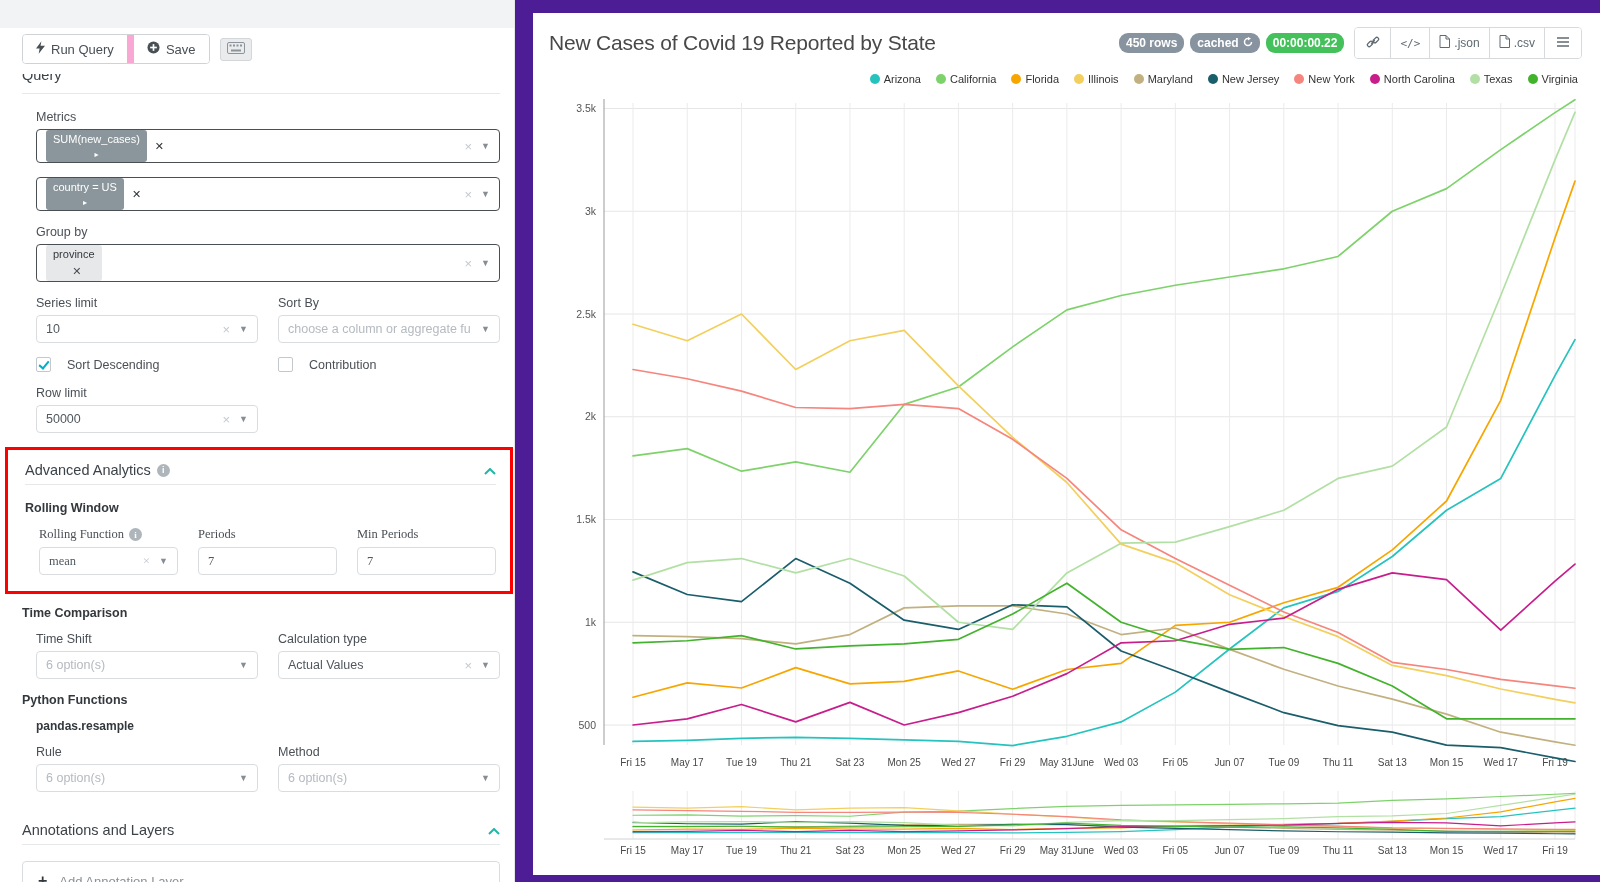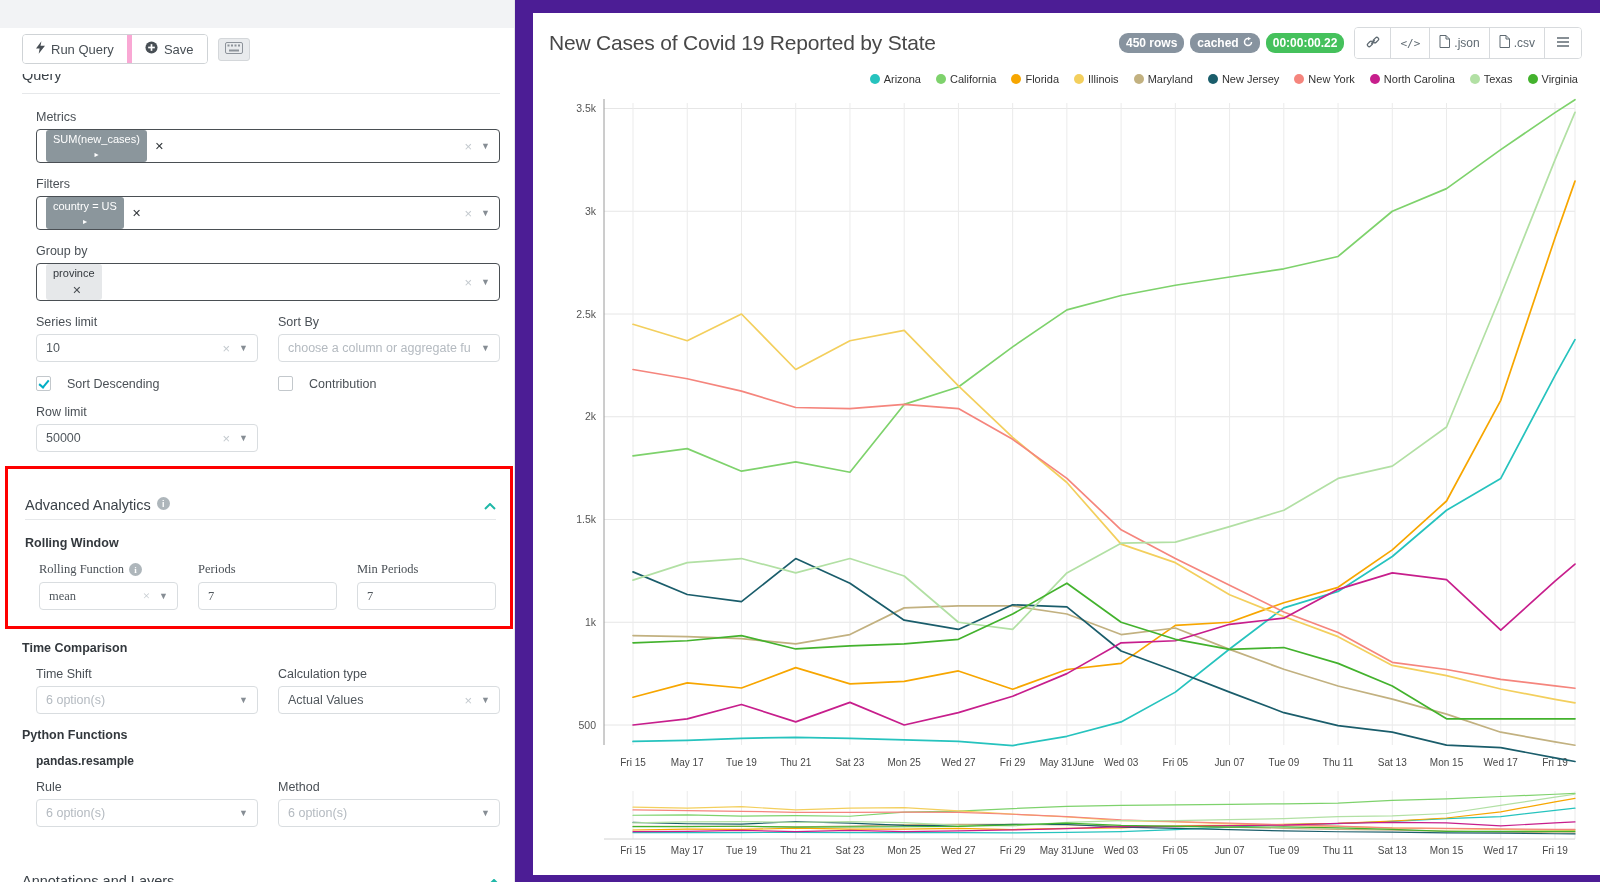--- a/index.html
+++ b/index.html
@@ -6,21 +6,21 @@
   html,body { width:1600px; height:882px; overflow:hidden; background:#f2f3f5;
     font-family:"Liberation Sans","DejaVu Sans",sans-serif; color:#33383d; }
   .app { display:flex; width:1600px; height:882px; }
 
   
   .left-panel { width:515px; min-width:515px; background:#fff; height:100%;
     border-right:1px solid #e4e6e8; position:relative; }
   .top-strip { height:28px; background:#f2f3f5; }
   .toolbar { display:flex; align-items:center; padding:6px 22px 2px 22px; background:#fff; }
   .btn-group { display:flex; border:1px solid #cfd3d6; border-radius:4px; overflow:hidden; }
-  .btn-group button { background:#fff; border:none; border-right:5px solid #f9a8d4;
+  .btn-group button { background:#fff; border:none; border-right:7px solid #f9a8d4;
     padding:6px 13px; font-size:13px; color:#484f55; display:flex; align-items:center; gap:6px;
     font-family:inherit; cursor:pointer; }
   .btn-group button:last-child { border-right:none; }
   .kbd-btn { margin-left:10px; background:#e9ebed; border:1px solid #d4d7da; border-radius:3px;
     padding:3px 6px; display:flex; align-items:center; cursor:pointer; }
   .panel-body { padding:8px 14px 0 22px; }
   .clip-title { height:13px; overflow:hidden; }
   .clip-title span { display:block; margin-top:-7px; font-size:14.5px; color:#3b4248; }
   .section-hr { border:none; border-top:1px solid #e6e8ea; margin:6px 0 16px 0; }
   .field-block { margin-left:14px; margin-bottom:14px; }
@@ -39,21 +39,21 @@
   .tag-pill.light { background:#e6e8ea; color:#33383d; }
   .tag-pill.light .in-x { color:#4a4f54; font-weight:bold; margin-left:6px; }
   .two-col { display:grid; grid-template-columns:1fr 1fr; column-gap:20px; margin-left:14px; margin-bottom:14px; }
   .three-col { display:grid; grid-template-columns:1fr 1fr 1fr; column-gap:20px; margin-left:14px; margin-bottom:6px;font-family:Liberation Serif, serif; }
   .check-row { display:flex; align-items:center; gap:16px; font-size:12.5px; color:#4a5056; }
   .checkbox { width:15px; height:15px; border:1px solid #c3c8cc; border-radius:2px; background:#fff; position:relative; }
   .checkbox.checked::after { content:""; position:absolute; left:4px; top:1px; width:4px; height:8px;
     border-right:2px solid #00aec5; border-bottom:2px solid #00aec5; transform:rotate(40deg); }
   .num-input { width:100%; border:1px solid #d9dde0; border-radius:4px; height:28px;
     padding:0 9px; font-size:12.5px; color:#51585e; font-family:inherit; }
-  .section-head { display:flex; font-size:14.5px; color:#3b4248; margin-top:20px; }
+  .section-head { display:flex; align-items:center; font-size:14.5px; color:#3b4248; margin-top:4px; }
   .section-head .grow { flex:1; }
   .sub-head { font-size:12.5px; font-weight:bold; color:#33383d; margin:2px 0 12px 0; }
   .sub-head2 { font-size:12px; font-weight:bold; color:#33383d; margin:0 0 12px 14px; }
   .info-i { width:13px; height:13px; border-radius:50%; background:#aeb6bb; color:#fff;
     font-size:9px; font-weight:bold; display:inline-flex; align-items:center; justify-content:center;
     font-style:normal; }
   .red-box { border:3px solid #fe0000; margin:10px -13px 12px -17px; padding:8px 14px 16px 17px; }
   .add-layer-box { border:1px solid #d9dde0; border-radius:4px; height:40px; display:flex;
     align-items:center; padding:0 15px; margin-top:14px; cursor:pointer; }
   .add-layer-box .plus { font-size:16px; color:#33383d; margin-right:12px; font-weight:bold; }
@@ -138,21 +138,20 @@
               <span class="pill-caret">▸</span>
           </span>
           <span class="tag-x">✕</span>
           <span class="grow"></span>
           <span class="clear-x">×</span>
           <span class="caret">▼</span>
         </div>
       </div>
 
       <div class="field-block">
-        <div class="field-label">Filters</div>
         <div class="ctrl dark">
           <span class="tag-pill">
             <span>country = US</span>
               <span class="pill-caret">▸</span>
           </span>
           <span class="tag-x">✕</span>
           <span class="grow"></span>
           <span class="clear-x">×</span>
           <span class="caret">▼</span>
         </div>

